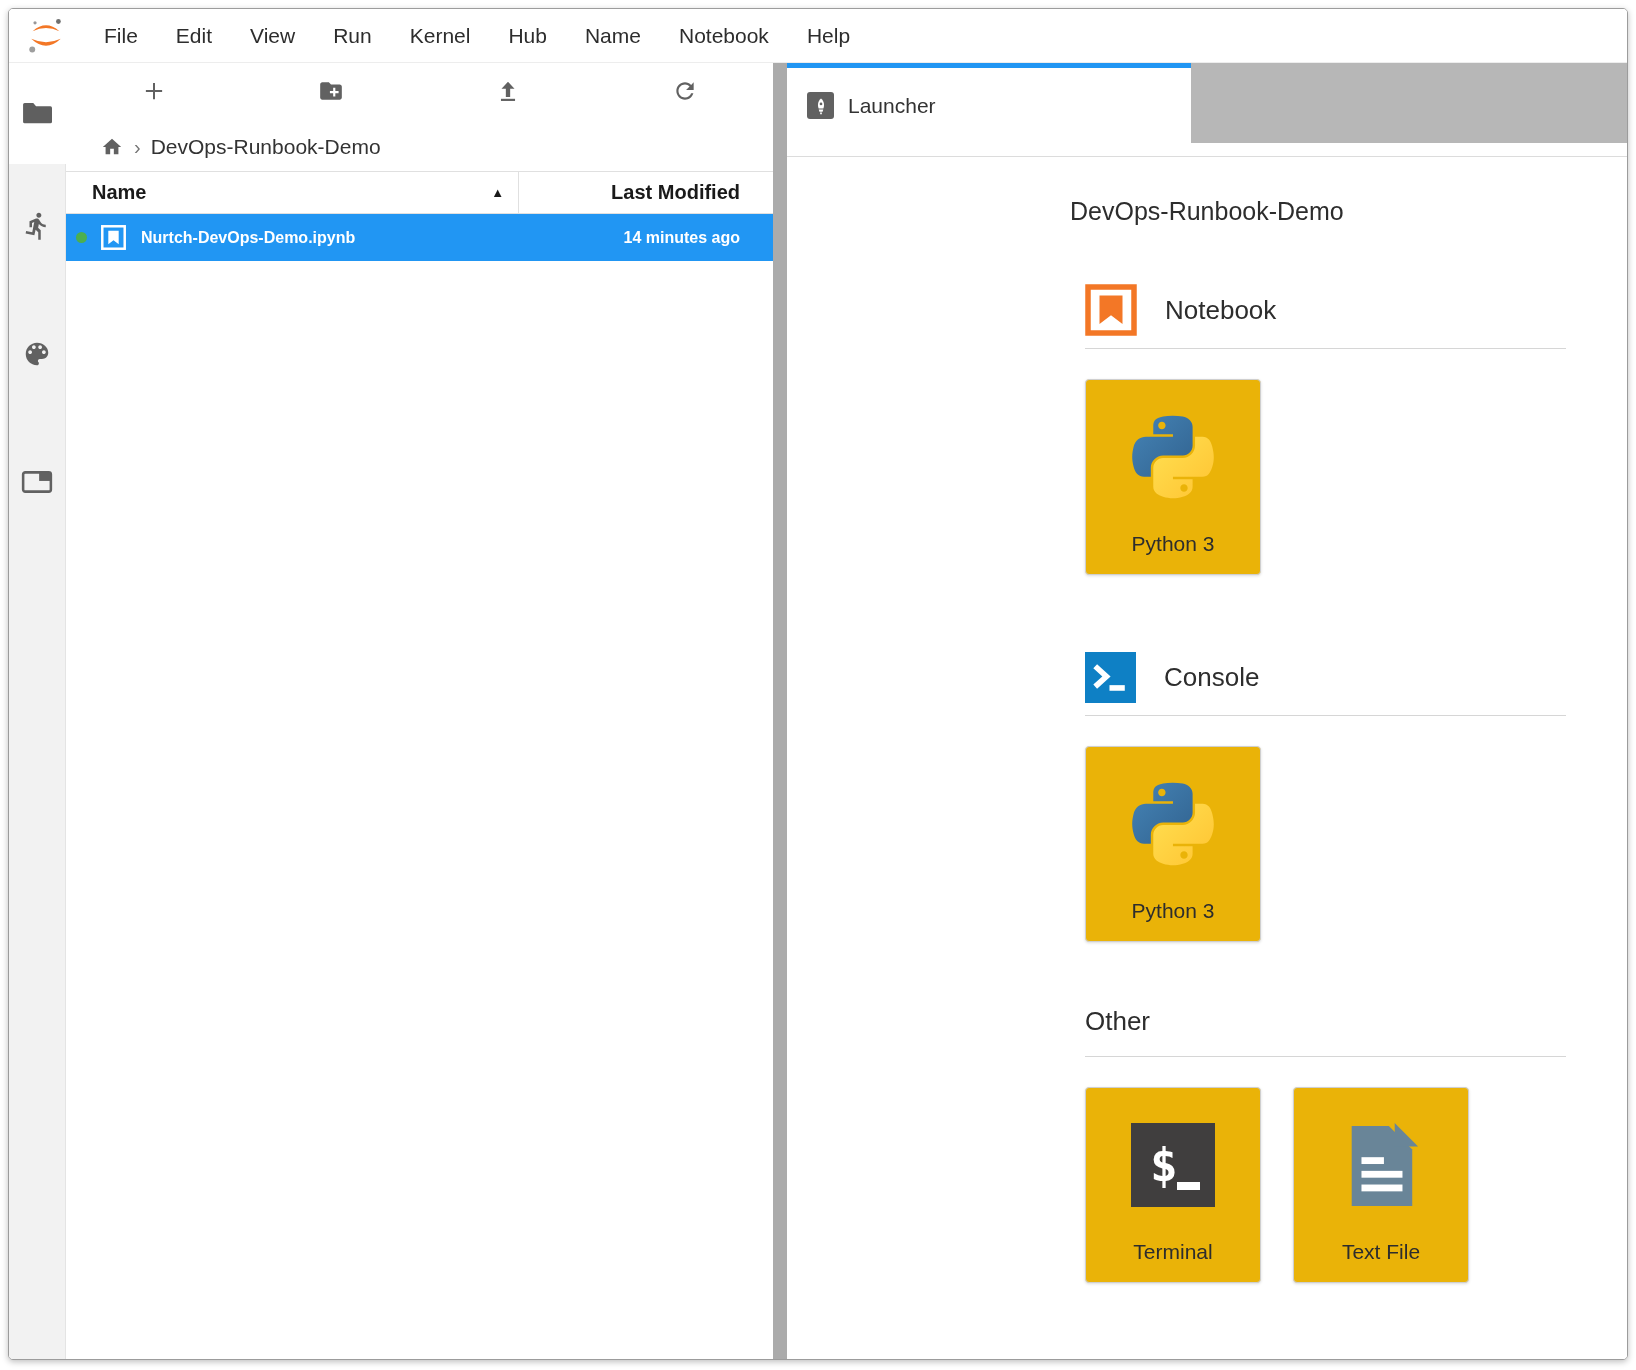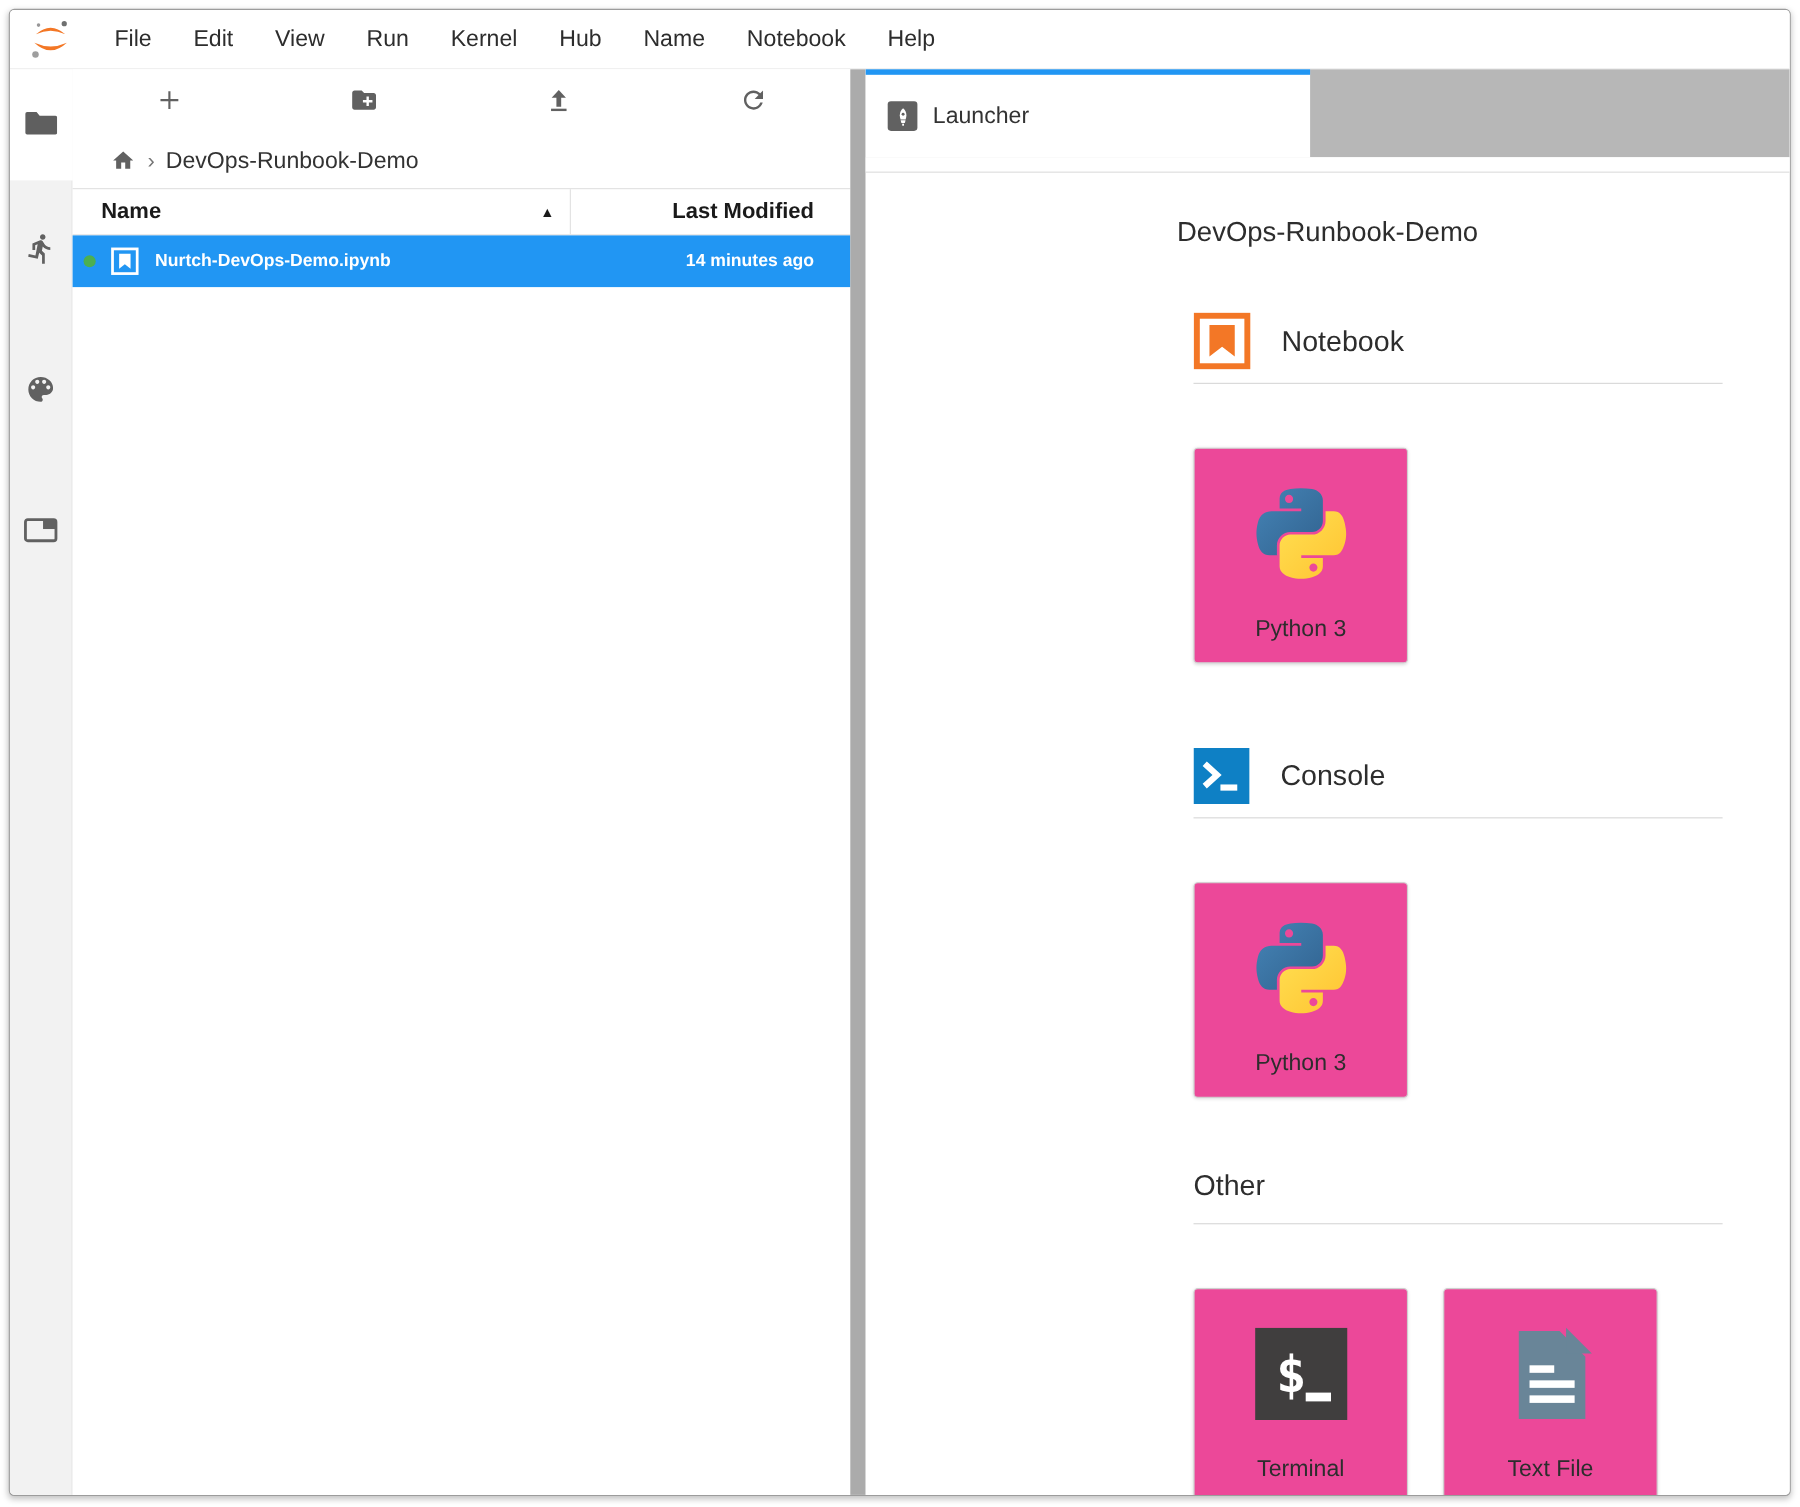--- a/index.html
+++ b/index.html
@@ -54,24 +54,24 @@
   .launcher-title { font-size:25px; color:#2d2d2d; margin:0 0 58px 0; font-weight:normal; }
   .section { width:481px; margin-left:15px; }
   .section + .section { }
   .section-head { display:flex; align-items:center; height:52px; }
   .section-head .icon-box { margin-right:28px; display:flex; }
   .section-label { font-size:26px; color:#2d2d2d; }
   .section-divider { border-bottom:1px solid #d6d6d6; margin-top:12px; }
   .section-divider.tight { margin-top:14px; }
   .cards { display:flex; gap:32px; margin-top:30px; }
   .card {
-    width:195px; height:196px; background:#ec4899;
+    width:176px; height:196px; background:#eab308;
     border:1px solid #cfcfcf; border-radius:4px;
     box-shadow:0 1px 3px rgba(0,0,0,.14);
-    display:flex; flex-direction:column; align-items:center; cursor:pointer;margin-top:28px;
+    display:flex; flex-direction:column; align-items:center; cursor:pointer;
   }
   .card-icon-wrap { flex:1; display:flex; align-items:center; justify-content:center; width:100%; padding-top:6px; }
   .card-label { font-size:21px; color:#2d2d2d; padding-bottom:18px; }
   .mt-console { margin-top:76px; }
   .mt-other { margin-top:64px; }
   .other-head { height:36px; display:flex; align-items:flex-start; }
 </style>
 </head>
 <body>
 

